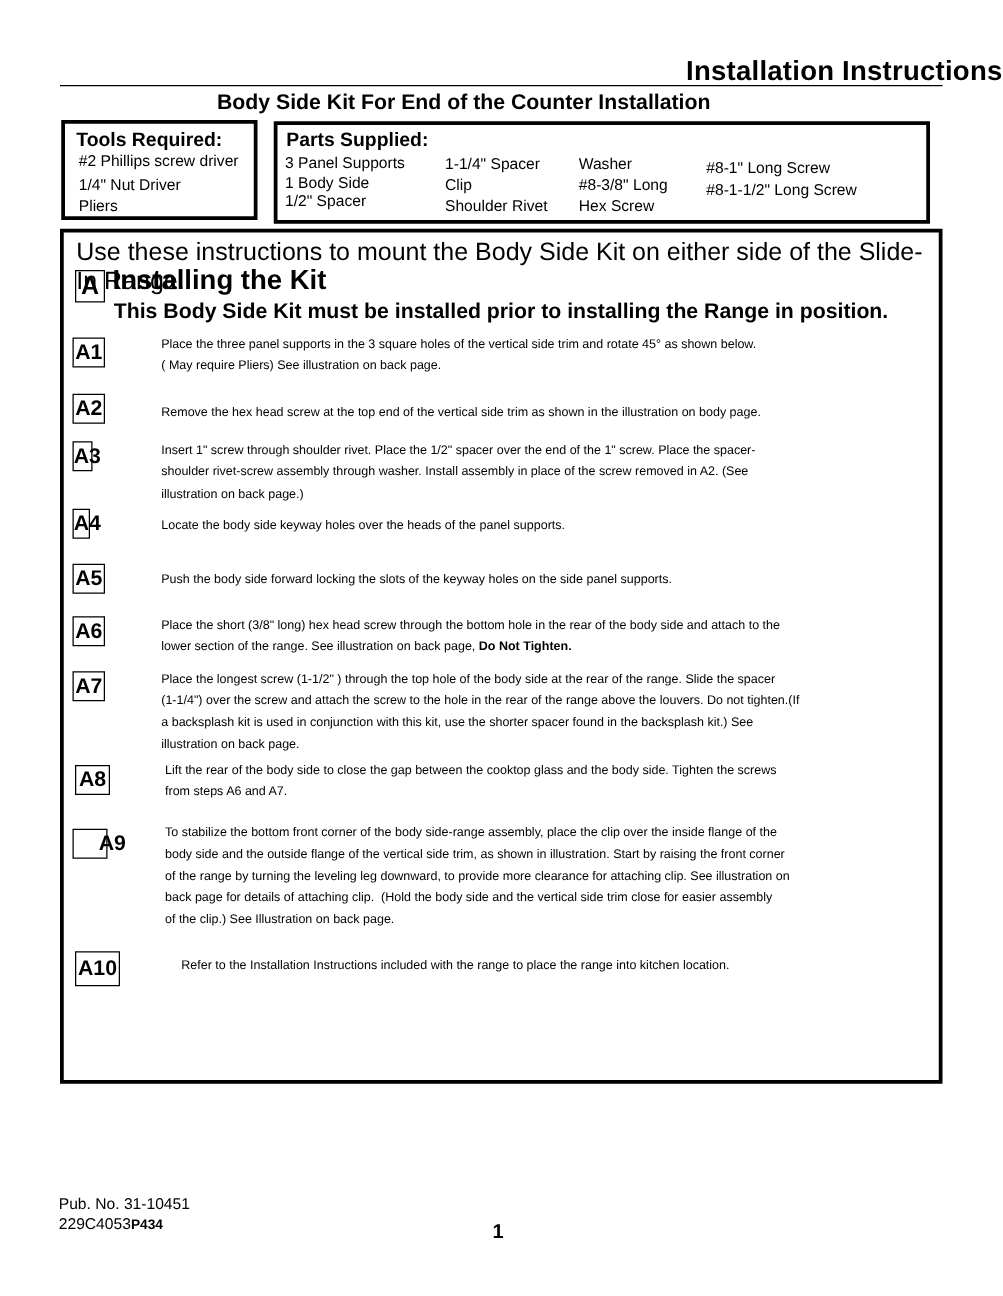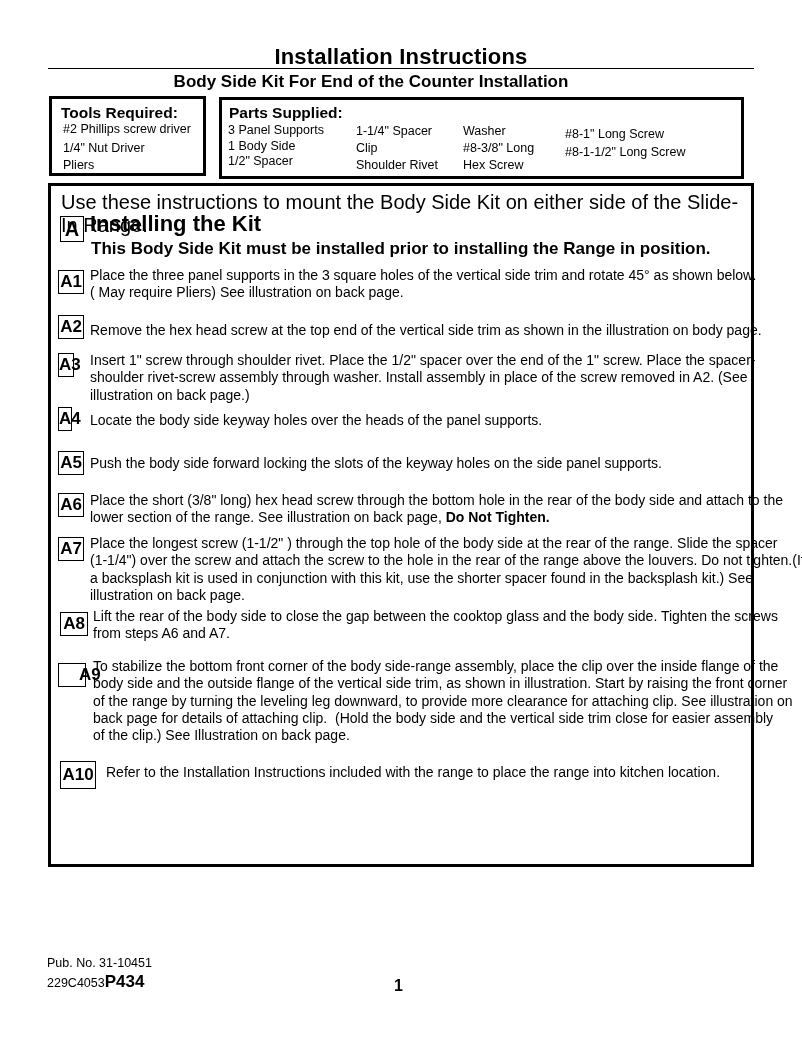--- a/index.html
+++ b/index.html
@@ -1,36 +1,36 @@
 <!DOCTYPE html>
 <html><head>
 <meta charset="utf-8">
 <style>
   html, body { margin: 0; padding: 0; background: #ffffff; }
   body { width: 802px; height: 1037px; position: relative; font-family: "Liberation Sans", sans-serif; color: #000; overflow: hidden; }
-  .title { position: absolute; left: 0; width: 802px; top: 44px; text-align: center; font-weight: bold; font-size: 22px; letter-spacing: 0.2px; }
+  .title { position: absolute; left: 0; width: 802px; top: 44px; text-align: right; font-weight: bold; font-size: 22px; letter-spacing: 0.2px; }
   .title-rule { position: absolute; left: 48px; width: 706px; top: 68px; height: 0; border-top: 1.5px solid #000; }
   .subtitle { position: absolute; left: 0; width: 742px; top: 72px; text-align: center; font-weight: bold; font-size: 17px; }
   .box { position: absolute; border: 3px solid #000; box-sizing: border-box; }
   .tools { left: 49px; top: 96px; width: 157px; height: 80px; }
   .parts { left: 219px; top: 97px; width: 525px; height: 82px; }
   .box-head { position: absolute; font-weight: bold; font-size: 15.5px; }
   .sm { position: absolute; font-size: 12.5px; white-space: nowrap; }
   .main { left: 48px; top: 183px; width: 706px; height: 684px; }
   .intro { position: absolute; left: 10px; top: 5px; font-size: 20px; }
   .A-box { position: absolute; left: 9px; top: 30px; width: 24px; height: 26px; border: 1.5px solid #000; box-sizing: border-box; font-weight: bold; font-size: 20px; text-align: center; line-height: 24px; }
   .A-title { position: absolute; left: 39px; top: 25px; font-weight: bold; font-size: 22px; }
   .A-sub { position: absolute; left: 40px; top: 53px; font-weight: bold; font-size: 17px; }
   .step { position: absolute; }
   .step-num { position: absolute; border: 1.5px solid #000; box-sizing: border-box; font-weight: bold; font-size: 17px; text-align: center; line-height: 22px; height: 24px; }
-  .step-text { position: absolute; font-size: 14px; line-height: 17.3px; }
+  .step-text { position: absolute; font-size: 10px; line-height: 17.3px; margin-left: 39px; }
   .step-text b { font-weight: bold; }
   .footer-pub { position: absolute; left: 47px; top: 956px; font-size: 12.5px; }
   .footer-code { position: absolute; left: 47px; top: 972px; font-size: 12.5px; }
-  .footer-code .p { font-weight: bold; font-size: 17px; }
+  .footer-code .p { font-weight: bold; font-size: 11px; }
   .page-num { position: absolute; left: 394px; top: 977px; font-weight: bold; font-size: 16px; }
 </style>
 </head>
 <body>
 
 <div class="title">Installation Instructions</div>
 <div class="title-rule"></div>
 <div class="subtitle">Body Side Kit For End of the Counter Installation</div>
 
 <div class="box tools">

